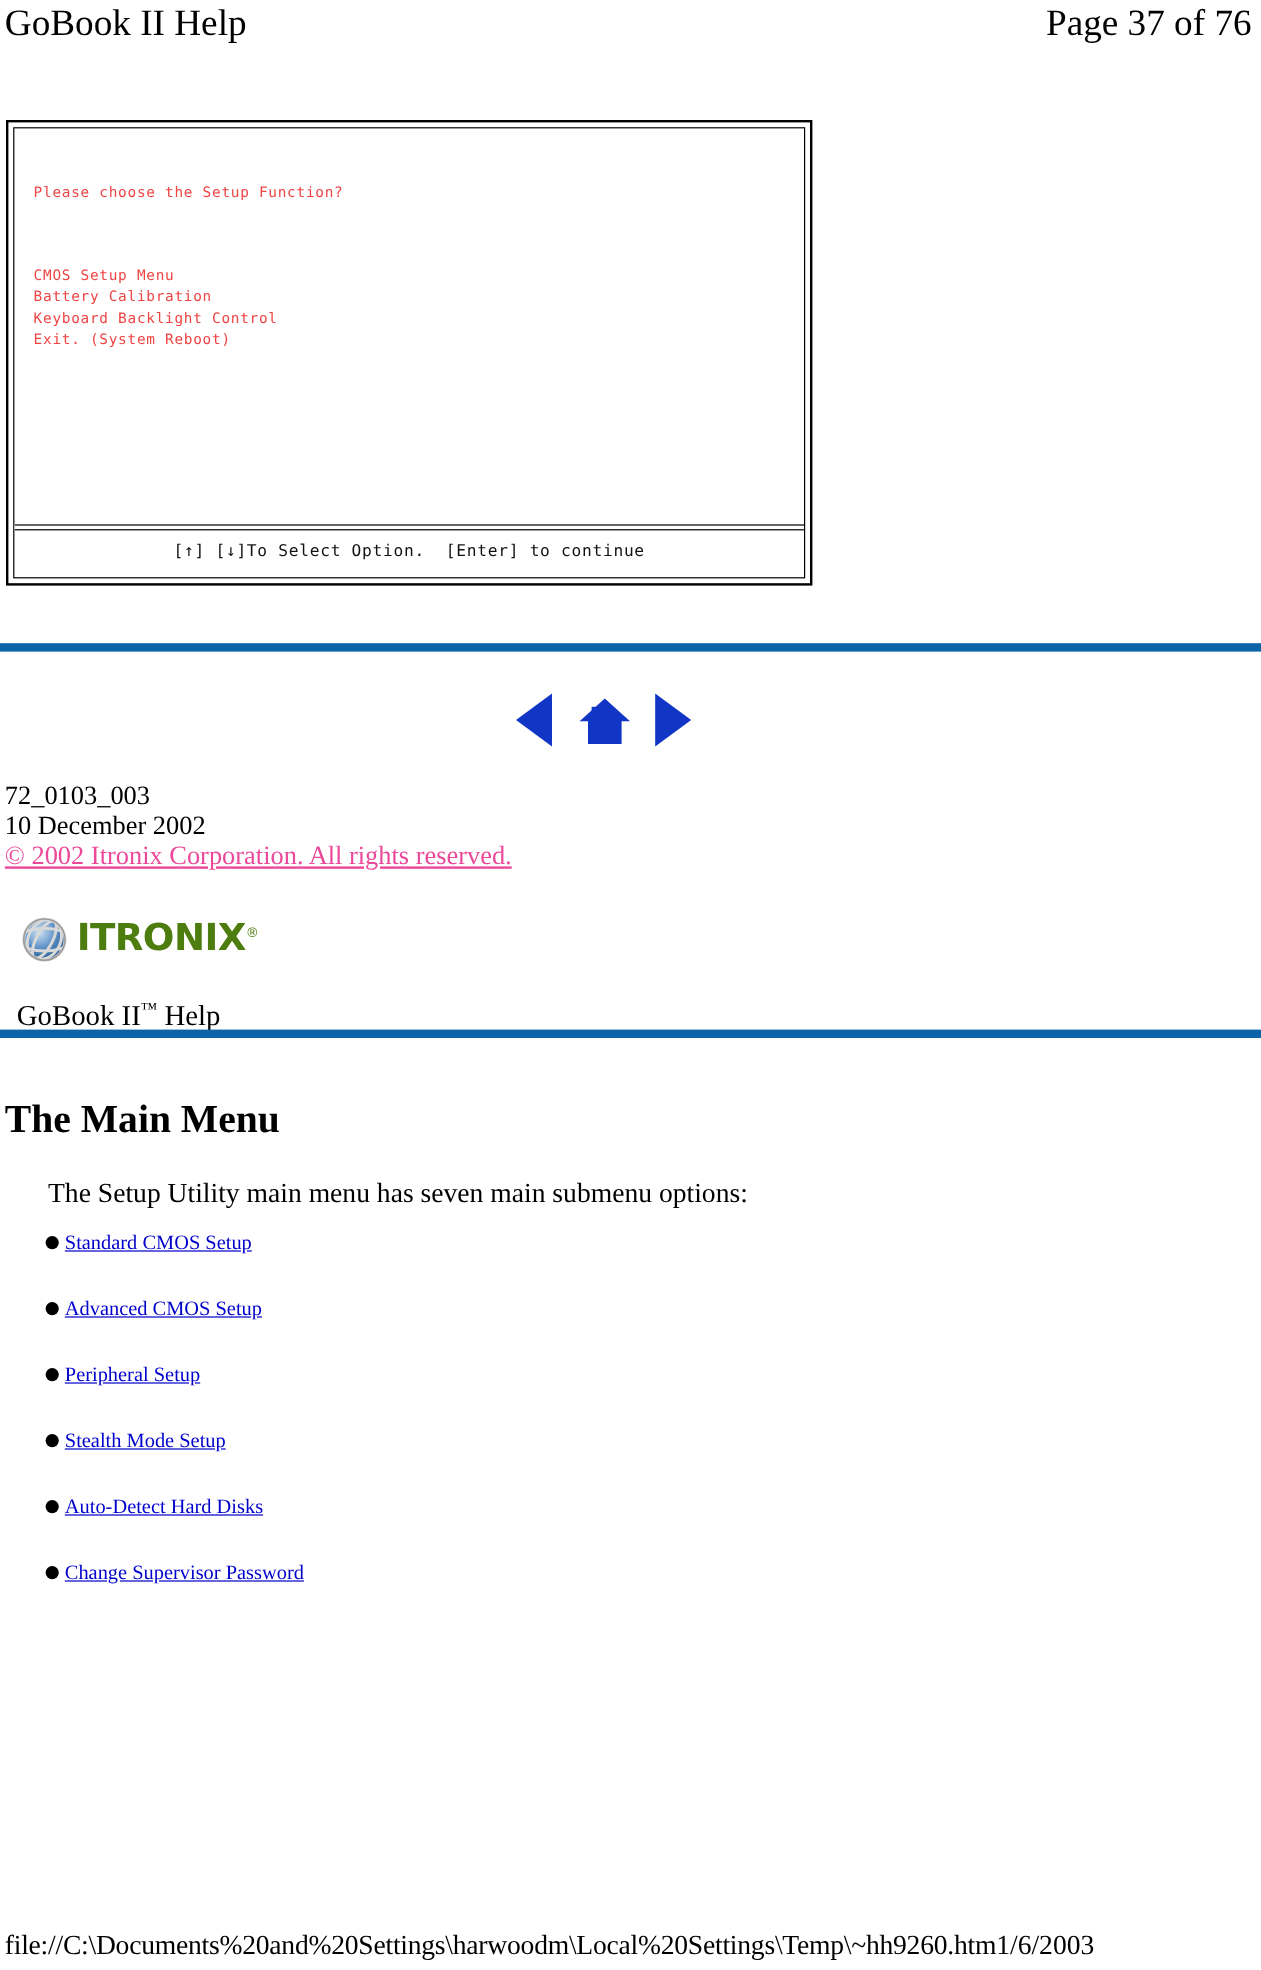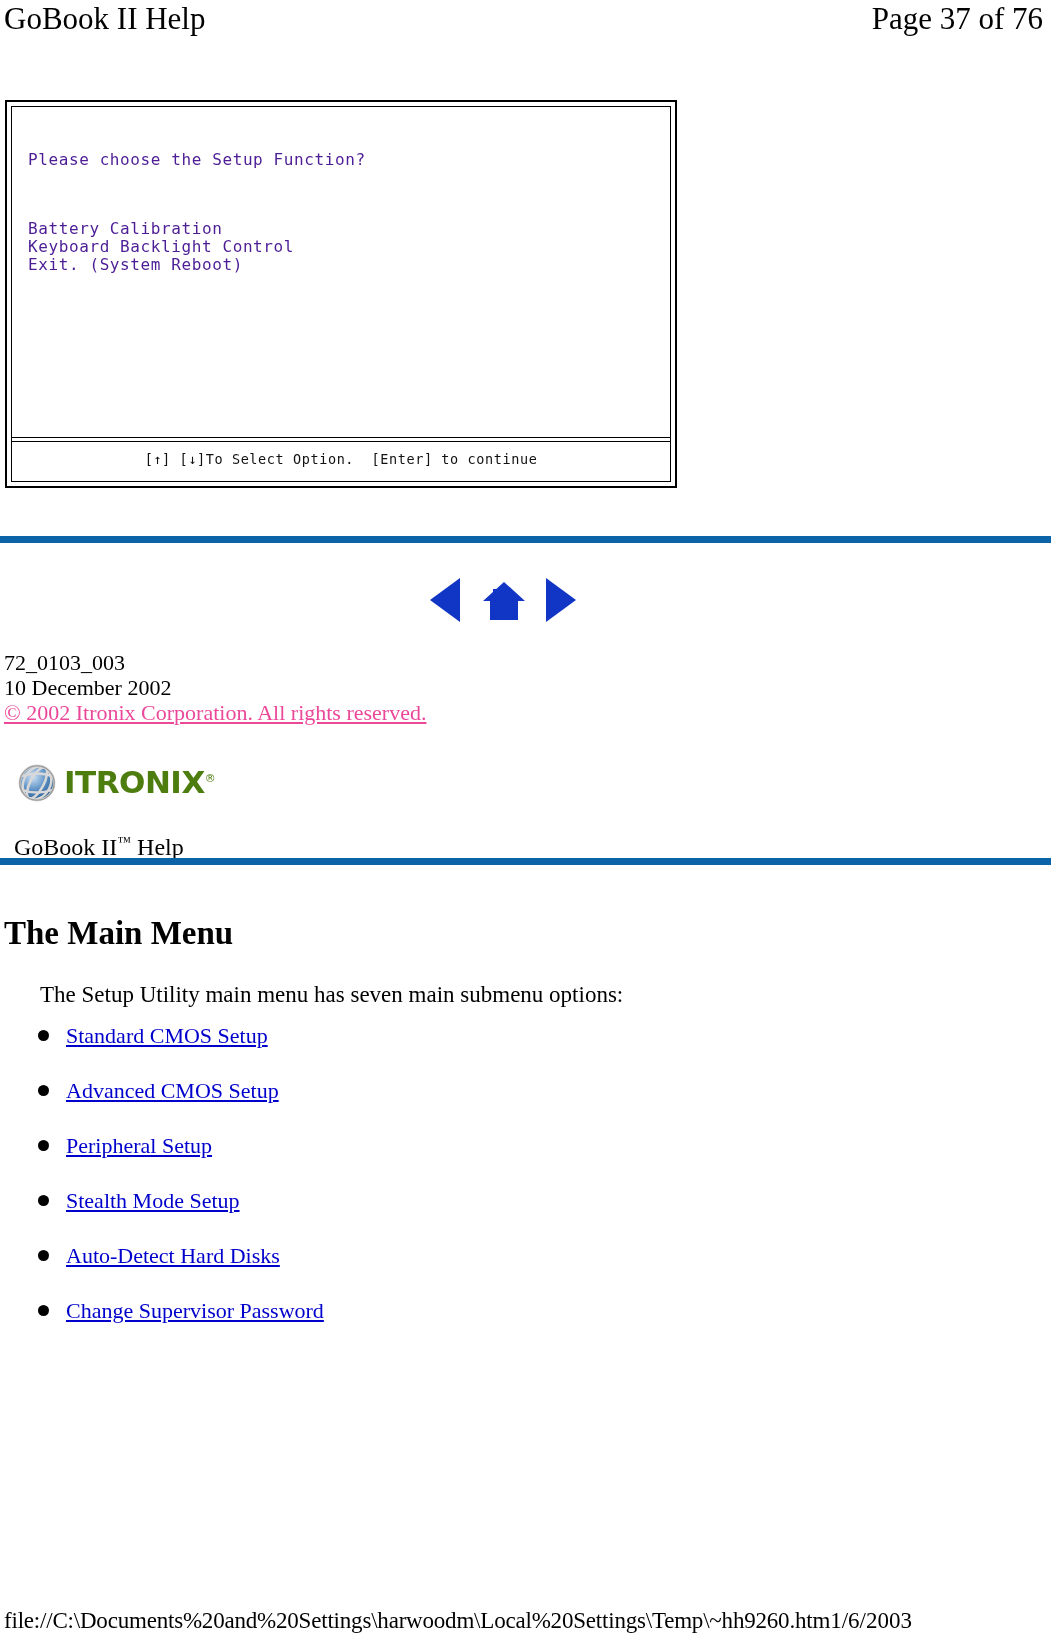--- a/index.html
+++ b/index.html
@@ -55,24 +55,24 @@
     box-sizing: border-box;
     overflow: hidden;
   }
   .bios-body {
     position: absolute;
     left: 0; right: 0; top: 0;
     height: 330px;
     padding: 44px 0 0 16px;
     box-sizing: border-box;
     font-family: "DejaVu Sans Mono", "Liberation Mono", monospace;
-    font-size: 16px;
+    font-size: 12px;
     line-height: 18px;
     letter-spacing: 0.6px;
-    color: #4c1d95;
+    color: #ef4444;
   }
   .bios-prompt { margin-bottom: 51px; }
   .bios-item { white-space: pre; }
   .bios-sep {
     position: absolute;
     left: 0; right: 0;
     top: 330px;
     height: 3px;
     border-top: 1px solid #000;
     border-bottom: 1px solid #000;
@@ -232,24 +232,24 @@
   }
   .opt-list li .bullet {
     position: absolute;
     left: 38px;
     width: 11px;
     height: 11px;
     background: #000;
     border-radius: 50%;
   }
   .opt-list li a {
-    margin-left: 28px;
+    margin-left: 16px;
     color: #0000cc;
     text-decoration: underline;
-    font-size: 22px;
+    font-size: 17px;
     line-height: 26px;
     white-space: nowrap;
   }
 
   
   .page-footer {
     position: absolute;
     left: 0px;
     top: 1606px;
     width: 839px;
@@ -270,20 +270,21 @@
 
 <div class="page-header">
   <span class="ph-left">GoBook II Help</span>
   <span class="ph-right">Page 37 of 76</span>
 </div>
 
 <div class="bios-shot">
   <div class="bios-inner">
     <div class="bios-body">
       <div class="bios-prompt">Please choose the Setup Function?</div>
+      <div class="bios-item">CMOS Setup Menu</div>
       <div class="bios-item">Battery Calibration</div>
       <div class="bios-item">Keyboard Backlight Control</div>
       <div class="bios-item">Exit. (System Reboot)</div>
     </div>
     <div class="bios-sep"></div>
     <div class="bios-footer">[↑] [↓]To Select Option.  [Enter] to continue</div>
   </div>
 </div>
 
 <div class="rule-blue rule-top"></div>

